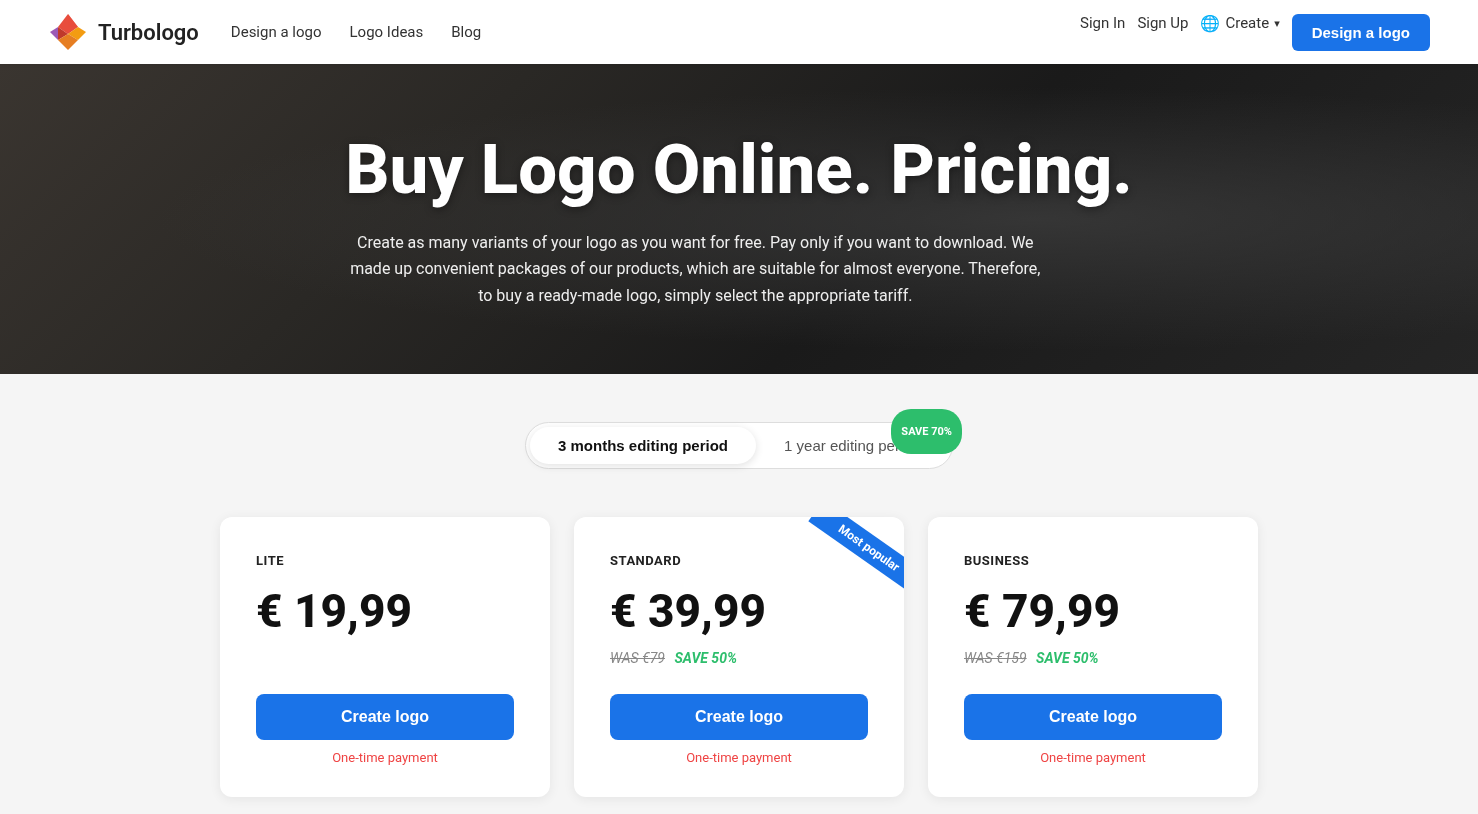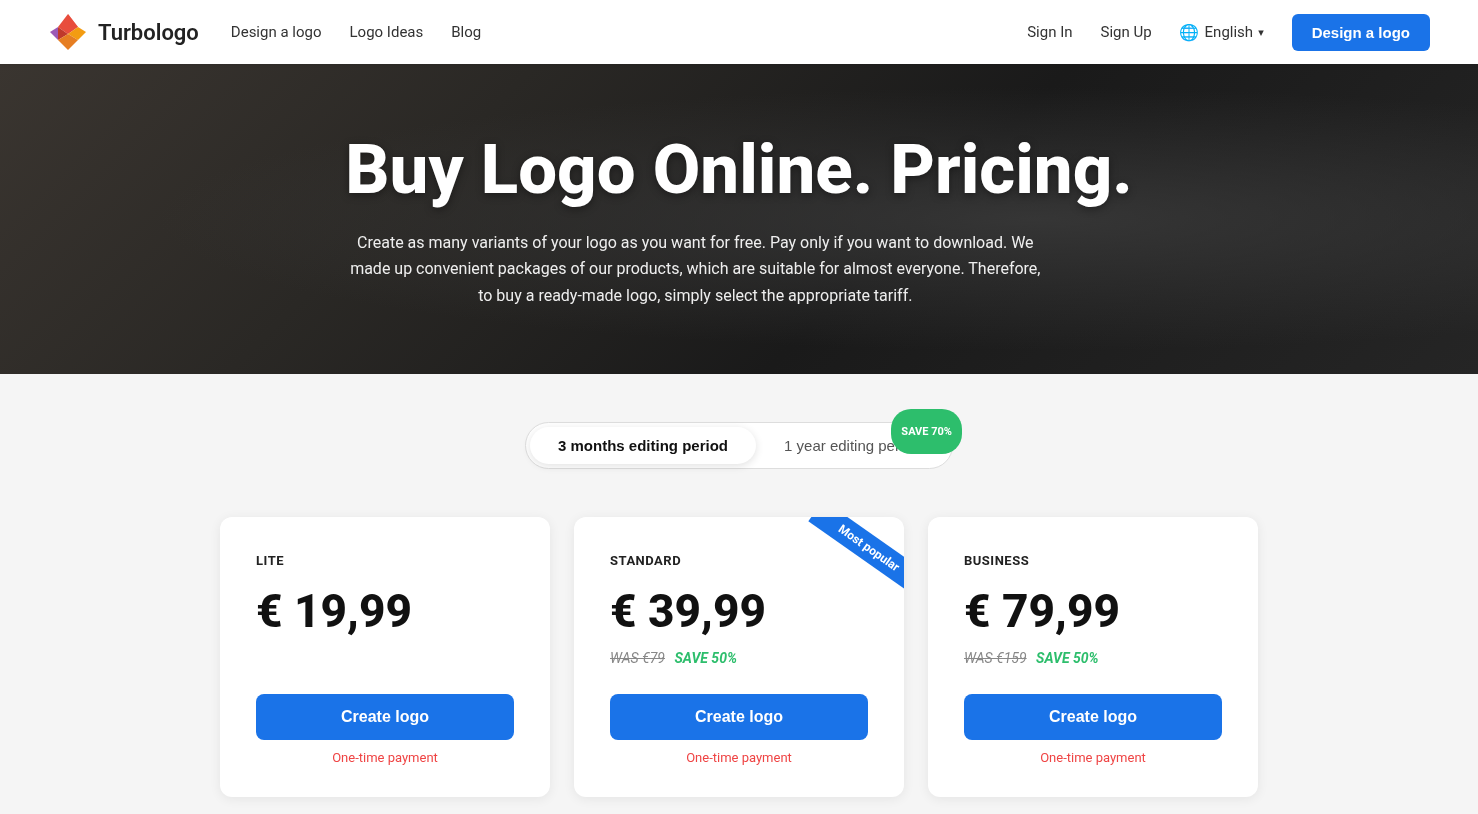--- a/index.html
+++ b/index.html
@@ -37,22 +37,22 @@
       gap: 28px;
       flex: 1;
     }
     .navbar-links a {
       text-decoration: none;
       color: #333;
       font-size: 15px;
     }
     .navbar-right {
       display: flex;
-      align-items: center;
-      gap: 28px;
+      align-items: flex-start;
+      gap: 12px;
     }
     .nav-link {
       text-decoration: none;
       color: #333;
       font-size: 15px;
     }
     .lang-selector {
       display: flex;
       align-items: center;
       gap: 5px;
@@ -257,21 +257,21 @@
   <div class="navbar-links">
     <a href="#">Design a logo</a>
     <a href="#">Logo Ideas</a>
     <a href="#">Blog</a>
   </div>
   <div class="navbar-right">
     <a href="#" class="nav-link">Sign In</a>
     <a href="#" class="nav-link">Sign Up</a>
     <div class="lang-selector">
       <span class="globe-icon">🌐</span>
-      <span>English</span>
+      <span>Create</span>
       <span class="chevron-icon">▾</span>
     </div>
     <button class="btn-design">Design a logo</button>
   </div>
 </nav>
 
 <section class="hero">
   <div class="hero-bg"></div>
   <div class="hero-content">
     <h1>Buy Logo Online. Pricing.</h1>

